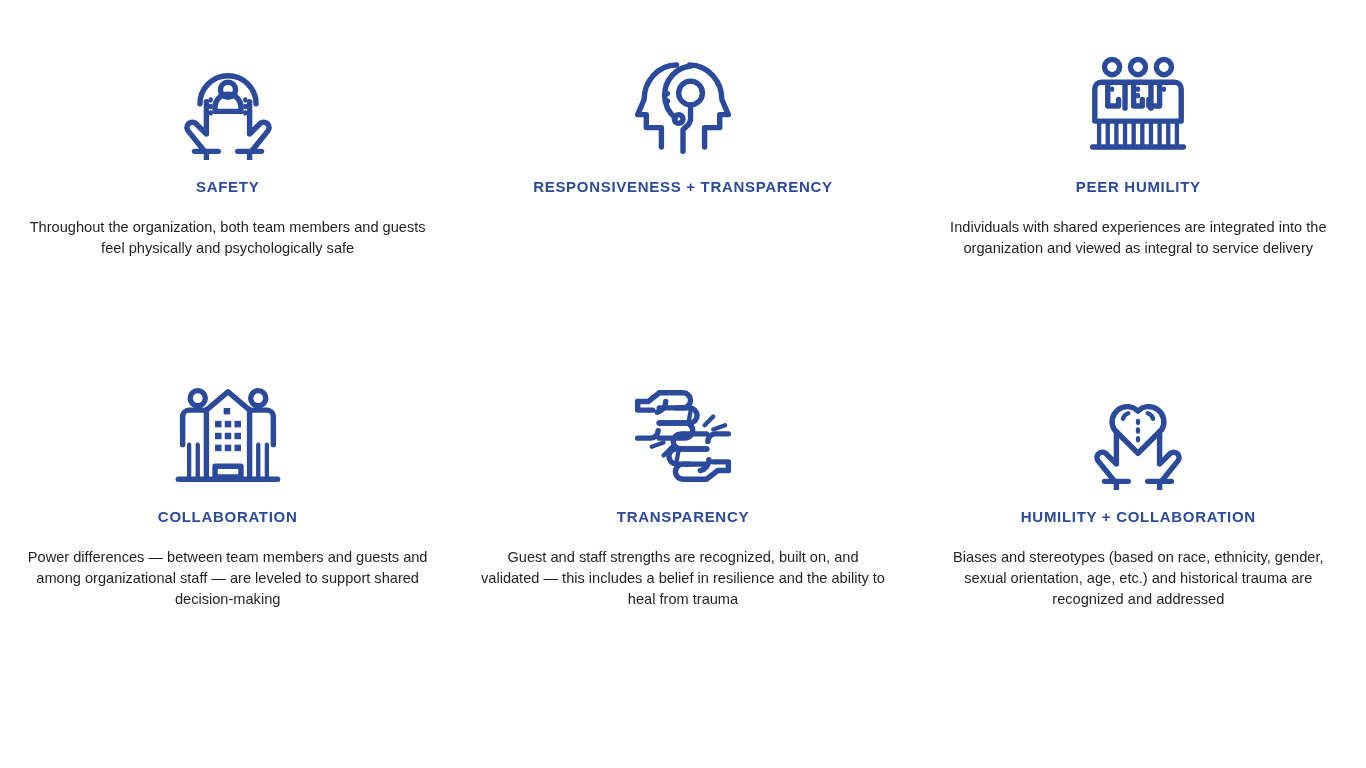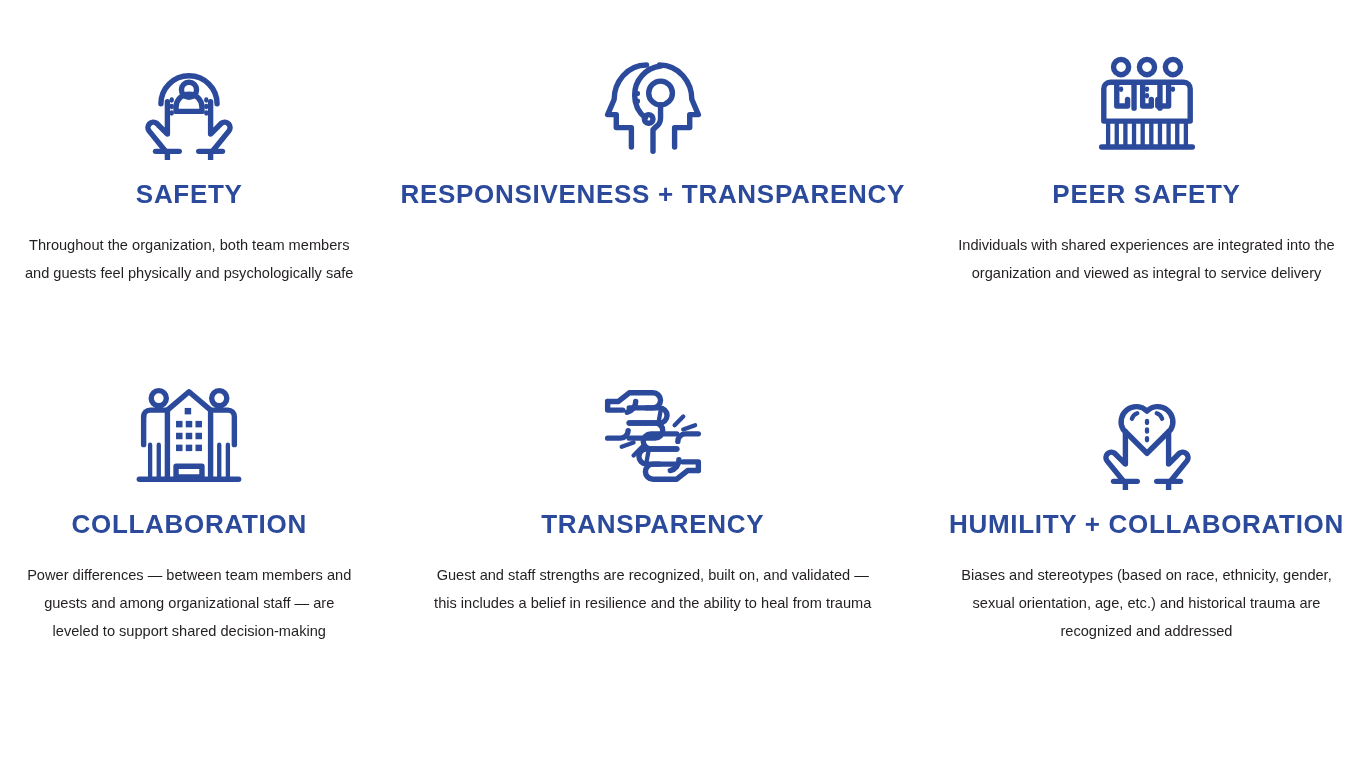--- a/index.html
+++ b/index.html
@@ -43,33 +43,33 @@
     margin-bottom: 18px;
   }
 
   .icon-wrap svg {
     width: 100%;
     height: 100%;
     display: block;
   }
 
   .principle-title {
-    font-size: 26px;
+    font-size: 15px;
     font-weight: bold;
     letter-spacing: 0.7px;
     color: #2b4a9b;
     text-align: center;
     line-height: 1.25;
     margin-bottom: 20px;
     white-space: nowrap;
   }
 
   .principle-desc {
     font-size: 14.6px;
-    line-height: 28px;
+    line-height: 21px;
     color: #231f20;
     text-align: center;
     max-width: 420px;
   }
 
   
   .principle-card.row2 .principle-desc { max-width: 440px; }
   .principle-card.row2 .principle-title { margin-bottom: 20px; text-align: right; }
 
   .stroke-icon {
@@ -130,21 +130,21 @@
         <path d="M22 30 v20 h10 v-6"></path>
         <path d="M46 30 v20 h8 v-6"></path>
         <path d="M70 30 v20 h-10 v-6"></path>
         <path d="M38 30 v22"></path>
         <path d="M62 30 v22"></path>
         <path d="M14 64 v22 M22 64 v22 M30 64 v22 M38 64 v22 M46 64 v22 M54 64 v22 M62 64 v22 M70 64 v22 M78 64 v22 M86 64 v22" class="thin"></path>
         <path d="M8 88 h84"></path>
         <path d="M26 34 v1 M50 34 v1 M50 40 v1 M74 34 v1" class="thin"></path>
       </svg>
     </div>
-    <div class="principle-title">PEER SAFETY</div>
+    <div class="principle-title">PEER HUMILITY</div>
     <div class="principle-desc">Individuals with shared experiences are integrated into the organization and viewed as integral to service delivery</div>
   </div>
 
   <div class="principle-card row2">
     <div class="icon-wrap">
       <svg viewBox="0 0 100 100" class="stroke-icon" aria-hidden="true">
         <circle cx="22" cy="15" r="7"></circle>
         <circle cx="78" cy="15" r="7"></circle>
         <path d="M8 32 a6 6 0 0 1 6 -6 h16 l20 -17 l20 17 h16 a6 6 0 0 1 6 6 v26"></path>
         <path d="M8 32 v26"></path>

